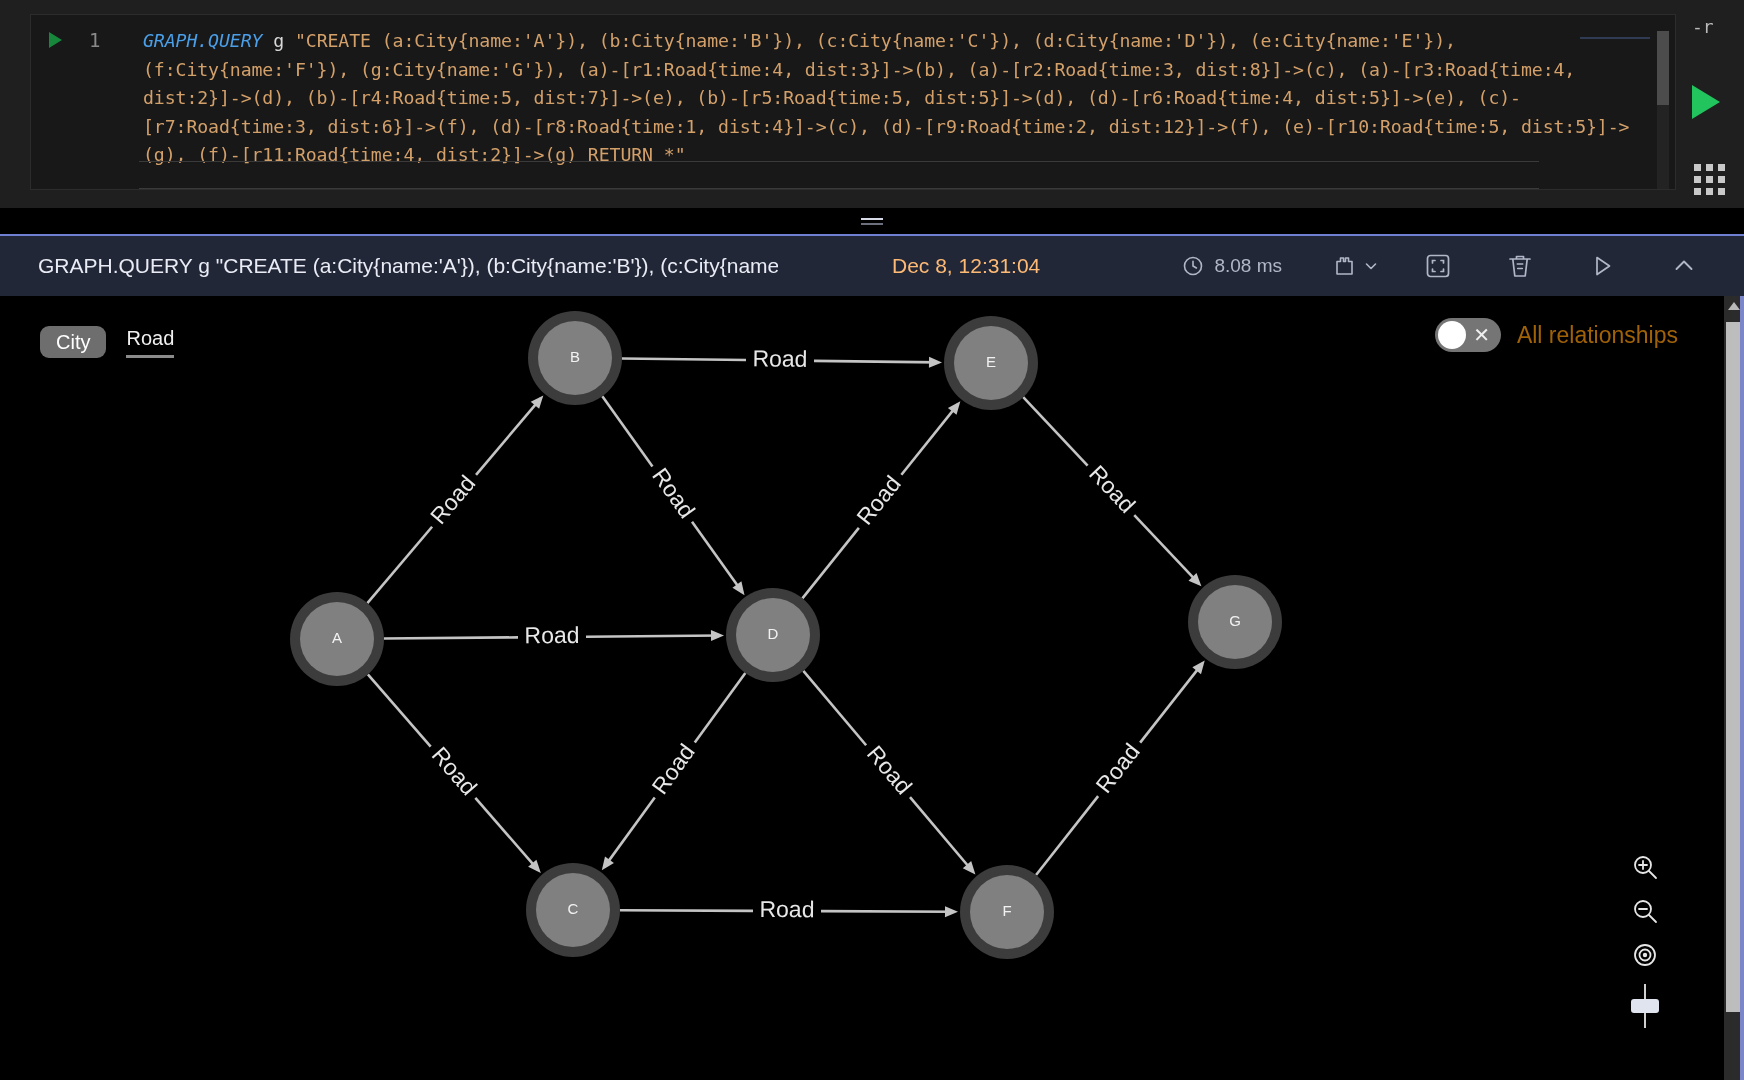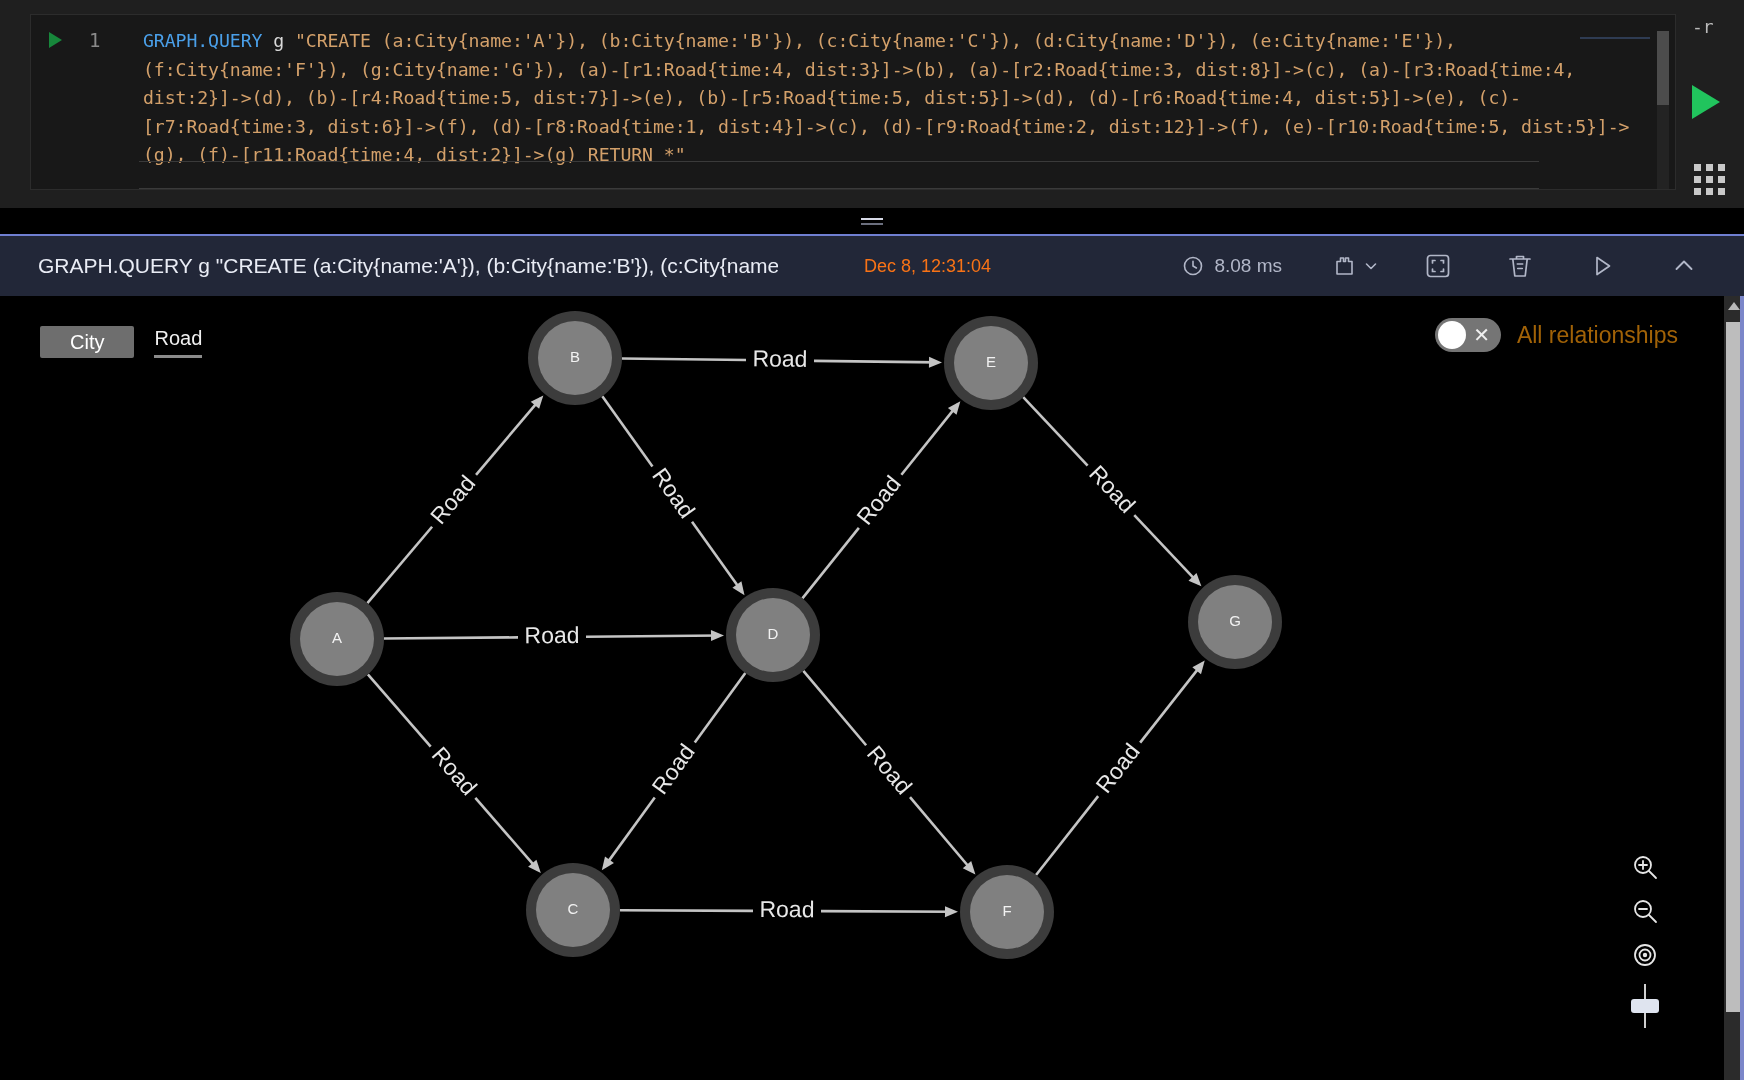--- a/index.html
+++ b/index.html
@@ -39,21 +39,21 @@
   .code {
     position: absolute; left: 112px; top: 12px; right: 8px;
     font-family: "DejaVu Sans Mono", monospace;
     font-size: 18.2px;
     line-height: 28.6px;
     color: #d3a06a;
     white-space: pre-wrap;
     word-break: break-word;
     letter-spacing: -0.1px;
   }
-  .code .kw { color: #4a9fe8; }
+  .code .kw { color: #4a9fe8; font-style: italic; }
   .code .var { color: #d8d8d8; }
   .hl-line {
     position: absolute; left: 108px; top: 146px; width: 1400px; height: 26px;
     border-top: 1px solid #3a3a3a;
     border-bottom: 1px solid #3a3a3a;
     pointer-events: none;
   }
   
   .ed-scroll-track {
     position: absolute; right: 6px; top: 16px; width: 12px; height: 172px;
@@ -107,38 +107,38 @@
     box-sizing: border-box;
     display: flex; align-items: center;
   }
   .rh-title {
     margin-left: 38px;
     color: #e9ecf5; font-size: 21px;
     white-space: nowrap; overflow: hidden;
     max-width: 740px;
   }
   .rh-date {
-    margin-left: 86px;
-    color: #f97316; font-size: 18px; white-space: nowrap;
+    margin-left: 114px;
+    color: #fdba74; font-size: 21px; white-space: nowrap;
   }
   .rh-spacer { flex: 1; }
   .rh-time { margin-right: 48px; display:flex; align-items:center; gap: 10px; font-size: 19px; color:#b2b7c8;}
   .rh-btn { width: 52px; display:flex; align-items:center; justify-content:center; cursor:pointer; }
   .rh-btn.gap { margin-right: 30px; }
   svg.ico { display:block; }
 
   
   .canvas {
     position: absolute; left: 0; top: 296px; width: 1710px; height: 784px;
     background: #000; overflow: hidden;
   }
   .legend { position: absolute; left: 40px; top: 30px; display:flex; align-items:flex-end; gap: 20px; }
   .pill {
     background: #6e6e6e; color:#fff; font-size: 20px;
-    padding: 6px 30px; border-radius: 2px; line-height: 1;
+    padding: 6px 16px; border-radius: 9px; line-height: 1;
   }
   .underlined {
     color:#efefef; font-size: 20px; padding-bottom: 7px;
     border-bottom: 3px solid #8b8b8b; line-height:1;
   }
 
   .toggle-wrap {
     position: absolute; right: 32px; top: 22px;
     display:flex; align-items:center; gap: 16px;
   }

